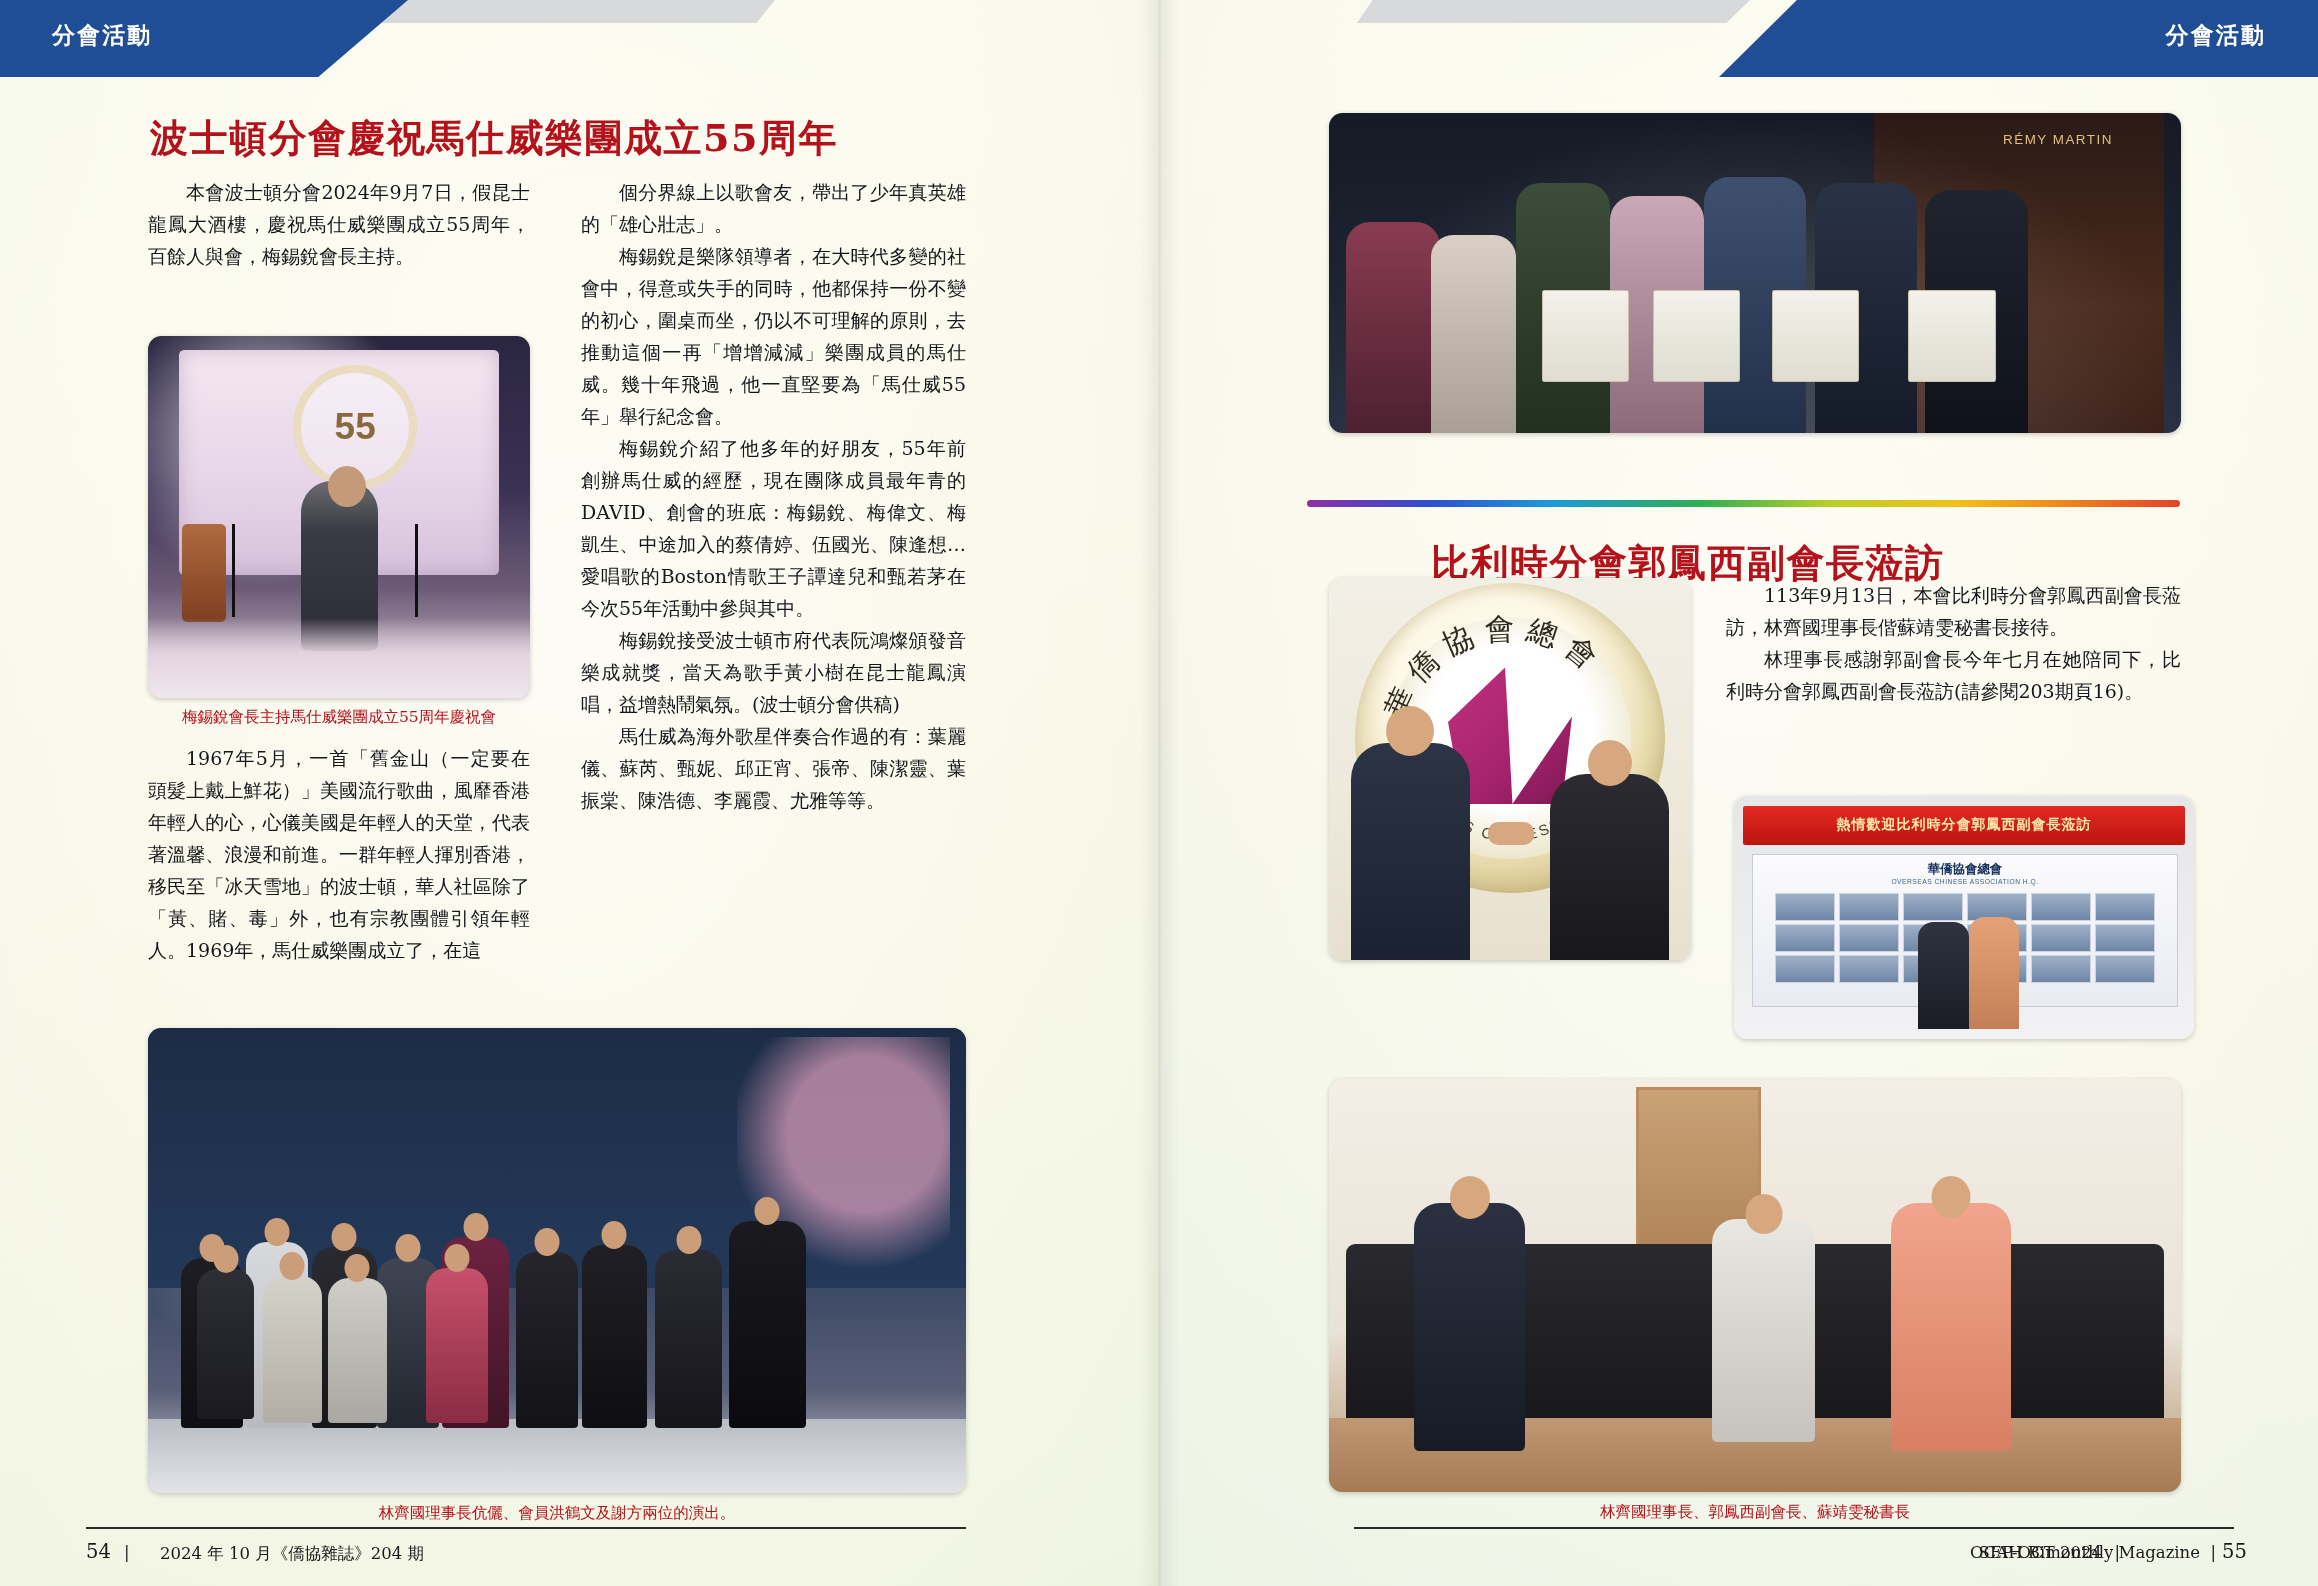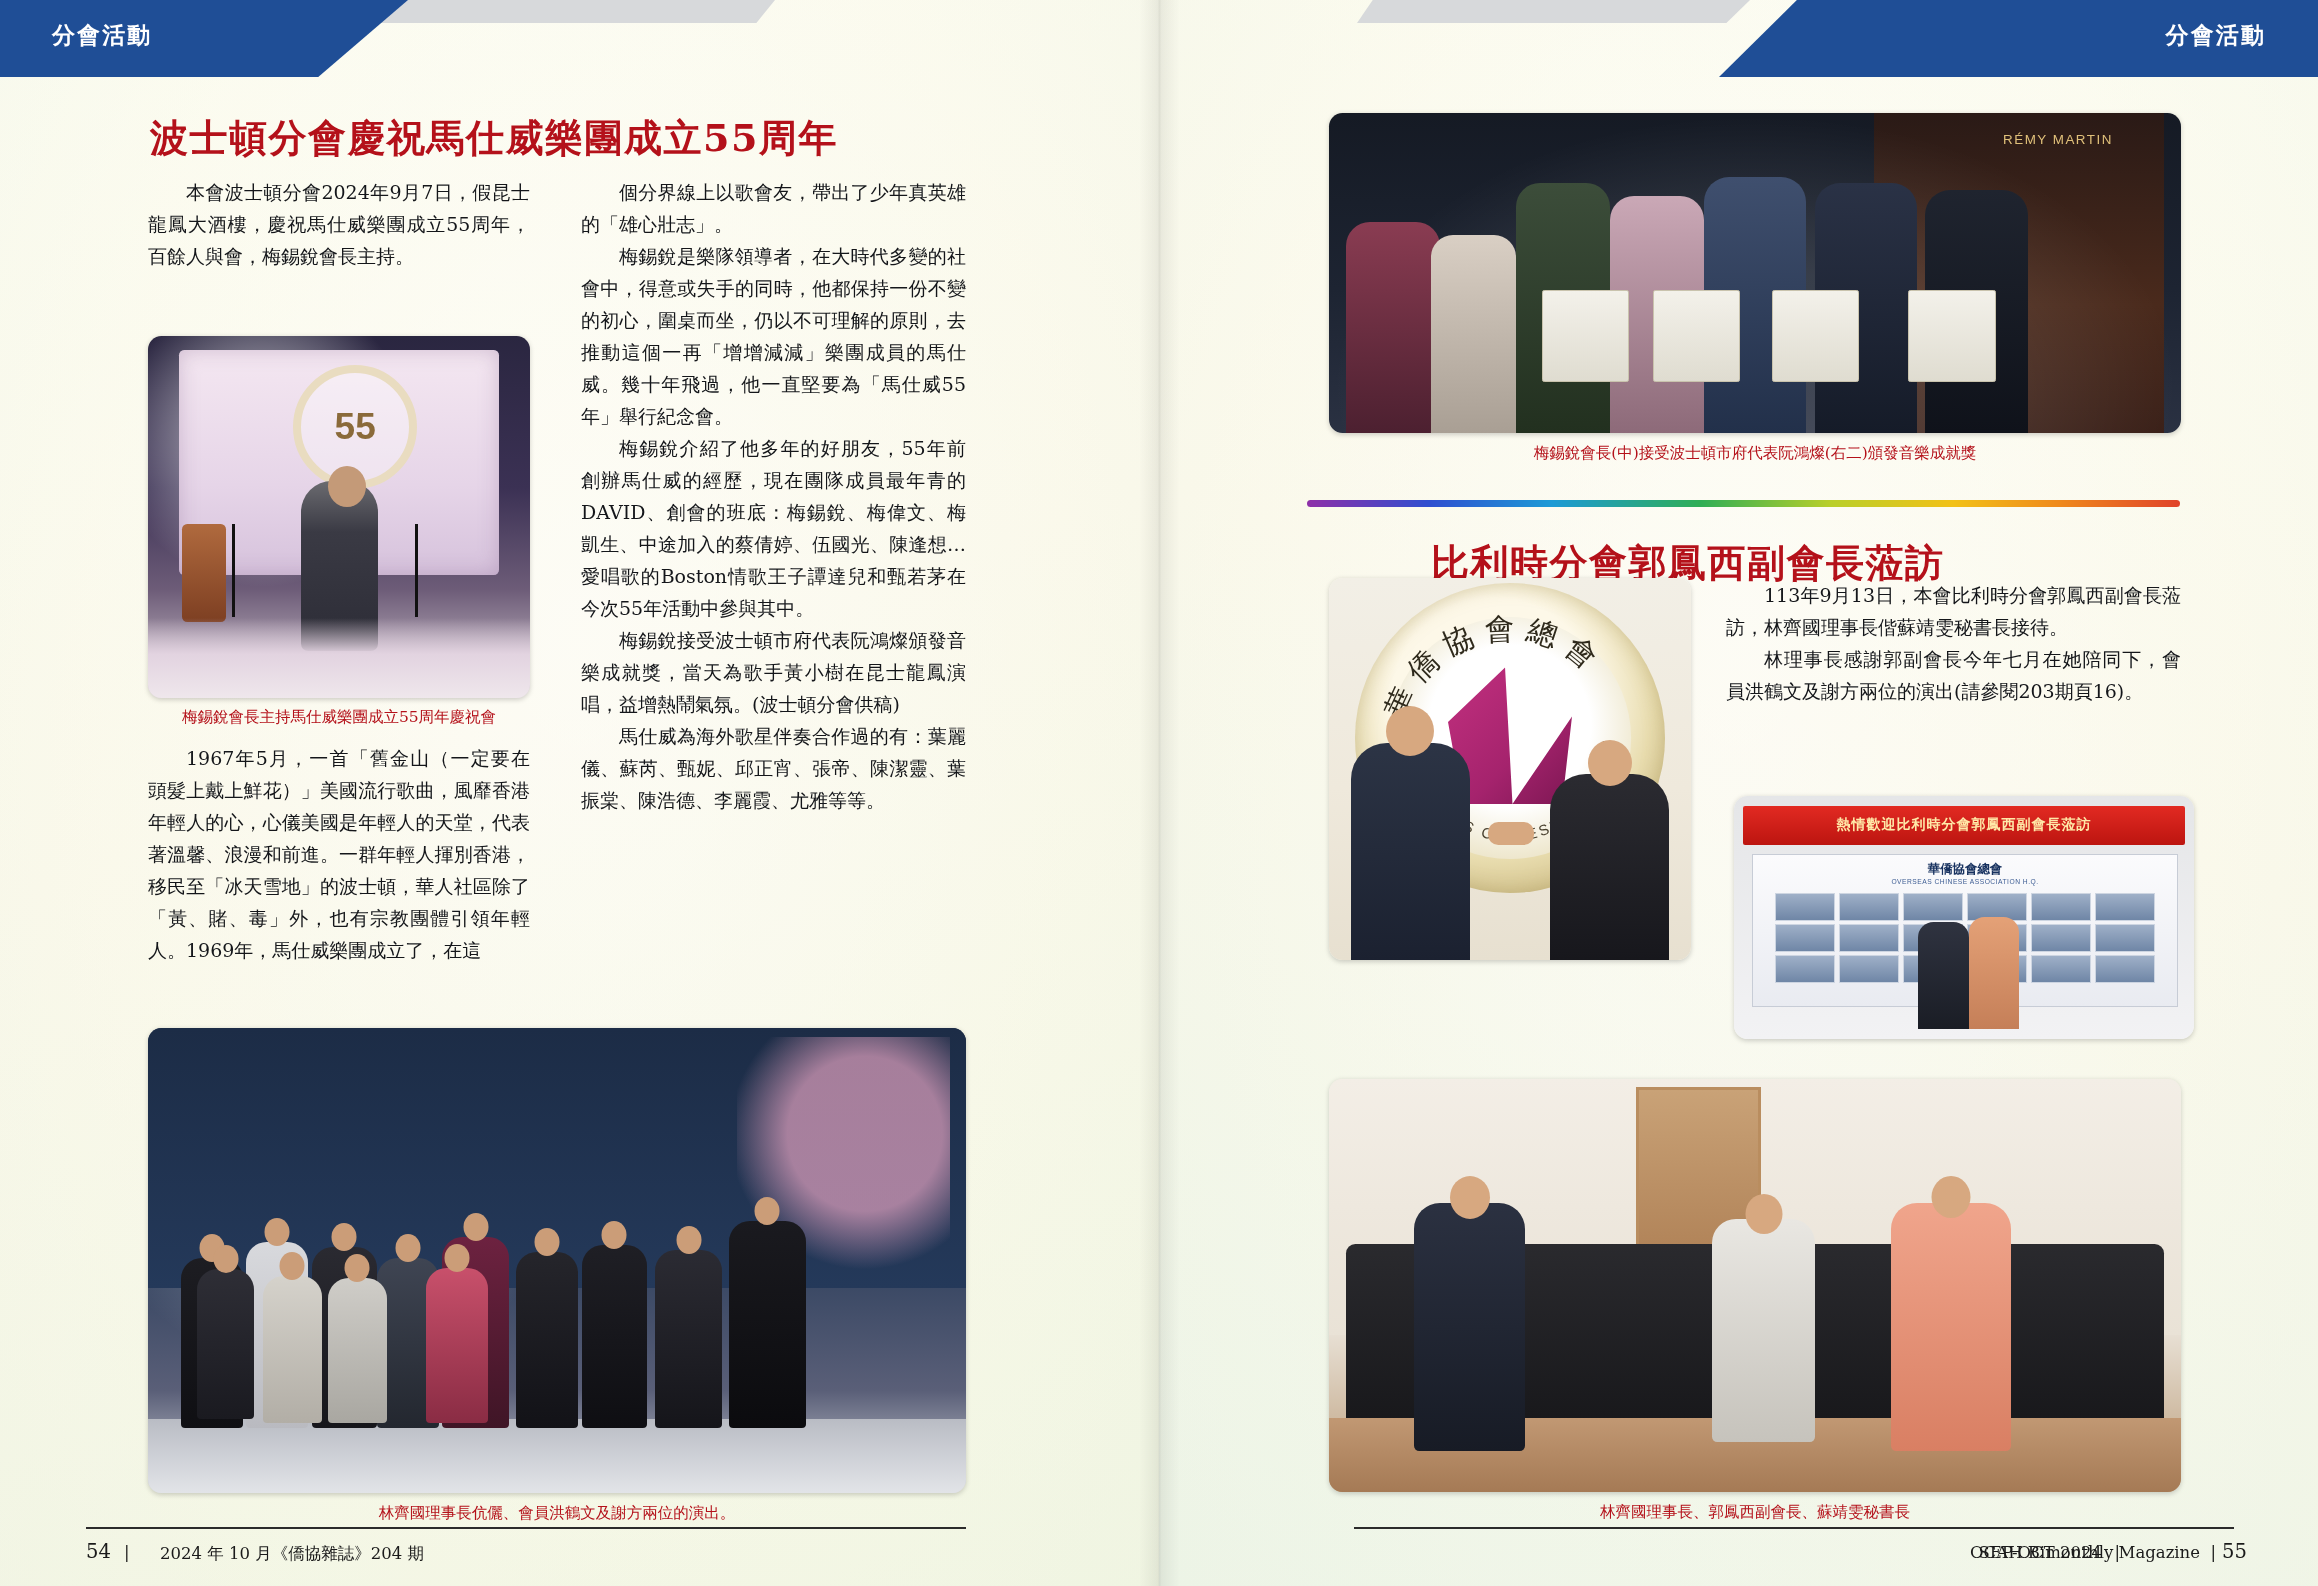--- a/index.html
+++ b/index.html
@@ -502,28 +502,27 @@
     <div style="position:absolute;left:33%;bottom:0;width:11%;height:74%;background:linear-gradient(to bottom,#caa8b6,#8d6a79);border-radius:24px 24px 0 0;"></div>
     <div style="position:absolute;left:44%;bottom:0;width:12%;height:80%;background:linear-gradient(to bottom,#3f4f6e,#22304a);border-radius:25px 25px 0 0;"></div>
     <div style="position:absolute;left:57%;bottom:0;width:12%;height:78%;background:linear-gradient(to bottom,#2a3246,#151b28);border-radius:25px 25px 0 0;"></div>
     <div style="position:absolute;left:70%;bottom:0;width:12%;height:76%;background:linear-gradient(to bottom,#1f242f,#0f121a);border-radius:25px 25px 0 0;"></div>
 
     <div class="cert" style="left:25%; width:10%; height:28%;"></div>
     <div class="cert" style="left:38%; width:10%; height:28%;"></div>
     <div class="cert" style="left:52%; width:10%; height:28%;"></div>
     <div class="cert" style="left:68%; width:10%; height:28%;"></div>
   </div>
-  <div class="caption" style="left:1329px; top:443px; width:852px;">梅錫銳會長(中)接受波士頓市府代表阮鴻燦(右二)頒發音樂成就獎</div>
 
   <div class="rainbow-rule"></div>
   <div class="article-title title-right">比利時分會郭鳳西副會長蒞訪</div>
 
   <div class="col col-r1">
     <p>113年9月13日，本會比利時分會郭鳳西副會長蒞訪，林齊國理事長偕蘇靖雯秘書長接待。</p>
-    <p>林理事長感謝郭副會長今年七月在她陪同下，會員洪鶴文及謝方兩位的演出(請參閱203期頁16)。</p>
+    <p>林理事長感謝郭副會長今年七月在她陪同下，比利時分會郭鳳西副會長蒞訪(請參閱203期頁16)。</p>
   </div>
 
   <div class="photo ph-emblem">
     <div class="disc">
       <div class="disc-inner"></div>
       <div class="sail"></div>
       <svg class="arc-text" viewBox="0 0 300 300">
         <defs>
           <path id="arcTop" d="M 40,160 A 110,110 0 0 1 260,160" fill="none"></path>
           <path id="arcBot" d="M 46,150 A 104,104 0 0 0 254,150" fill="none"></path>

